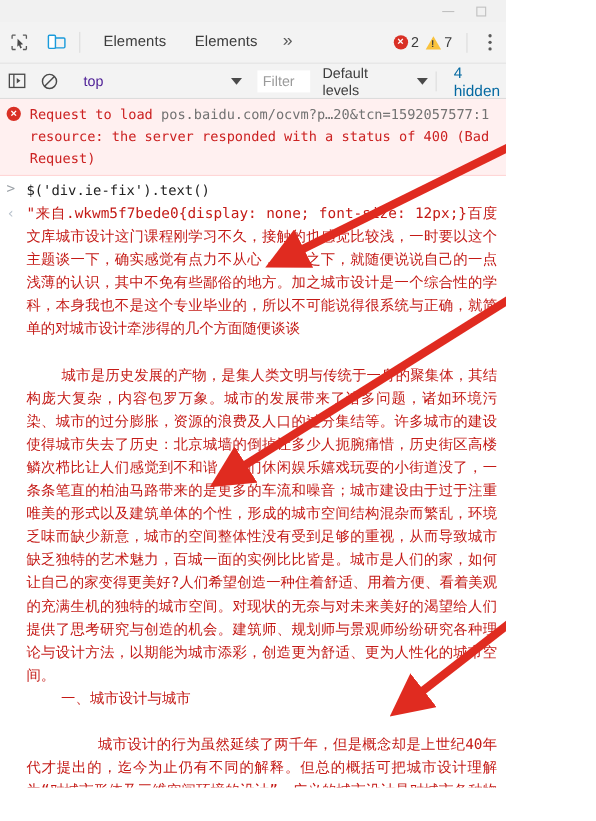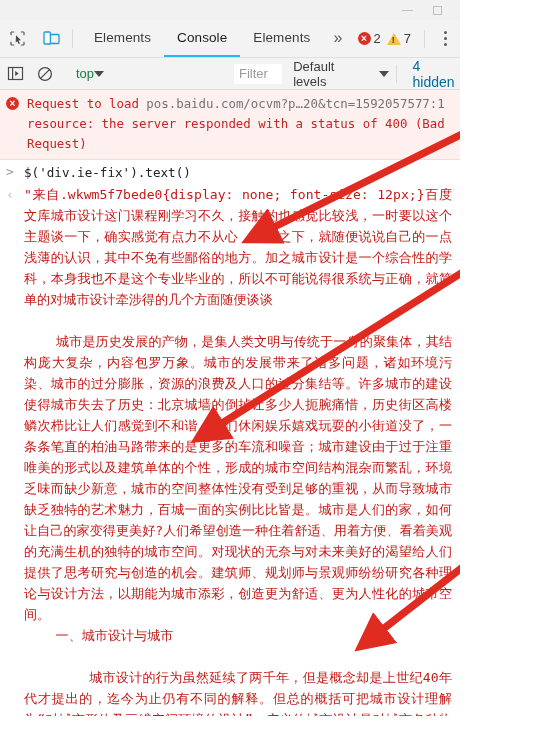--- a/index.html
+++ b/index.html
@@ -60,23 +60,23 @@
            width: 26px; cursor: pointer; }
   .kebab span { width: 3px; height: 3px; border-radius: 50%; background: #5a5a5a; margin: 1.5px 0; }
 
   
   .filterbar {
     height: 32px; background: #f3f3f3;
     border-bottom: 1px solid #dcdcdc;
     display: flex; align-items: center;
   }
   .ctx-select {
-    display: flex; align-items: center; 
+    display: flex; align-items: center; justify-content: space-between;
     width: 175px; height: 21px; padding: 0 5px 0 7px;
-    font-size: 13px; color: #15803d; cursor: pointer;
+    font-size: 13px; color: #4c1d95; cursor: pointer;
   }
   .caret { width: 0; height: 0; border-left: 5px solid transparent;
            border-right: 5px solid transparent; border-top: 6px solid #4a4a4a; }
   .filter-input {
     width: 54px; height: 20px; background: #ffffff;
     font-size: 13px; color: #9a9a9a; line-height: 20px;
     padding-left: 5px; margin-left: 9px; cursor: text;
   }
   .levels {
     display: flex; align-items: center; gap: 20px;
@@ -164,21 +164,20 @@
       <svg width="18" height="17" viewBox="0 0 18 17">
         <rect x="6" y="4.5" width="11" height="9" rx="1" stroke="#1a9bdb" stroke-width="1.3" fill="none"></rect>
         <rect x="2" y="2" width="6.4" height="12" rx="1" stroke="#1a9bdb" stroke-width="1.3" fill="#ffffff"></rect>
       </svg>
     </div>
 
     <div class="tb-sep"></div>
 
     <div class="tabs">
       <div class="tab">Elements</div>
-      <div class="tab active">Console</div>
       <div class="tab">Elements</div>
       <div class="tab more">»</div>
     </div>
 
     <div class="tabbar-right">
       <div class="counter">
         <span class="badge-err">×</span>
         <span class="num">2</span>
         <span class="badge-warn"></span>
         <span class="num">7</span>

